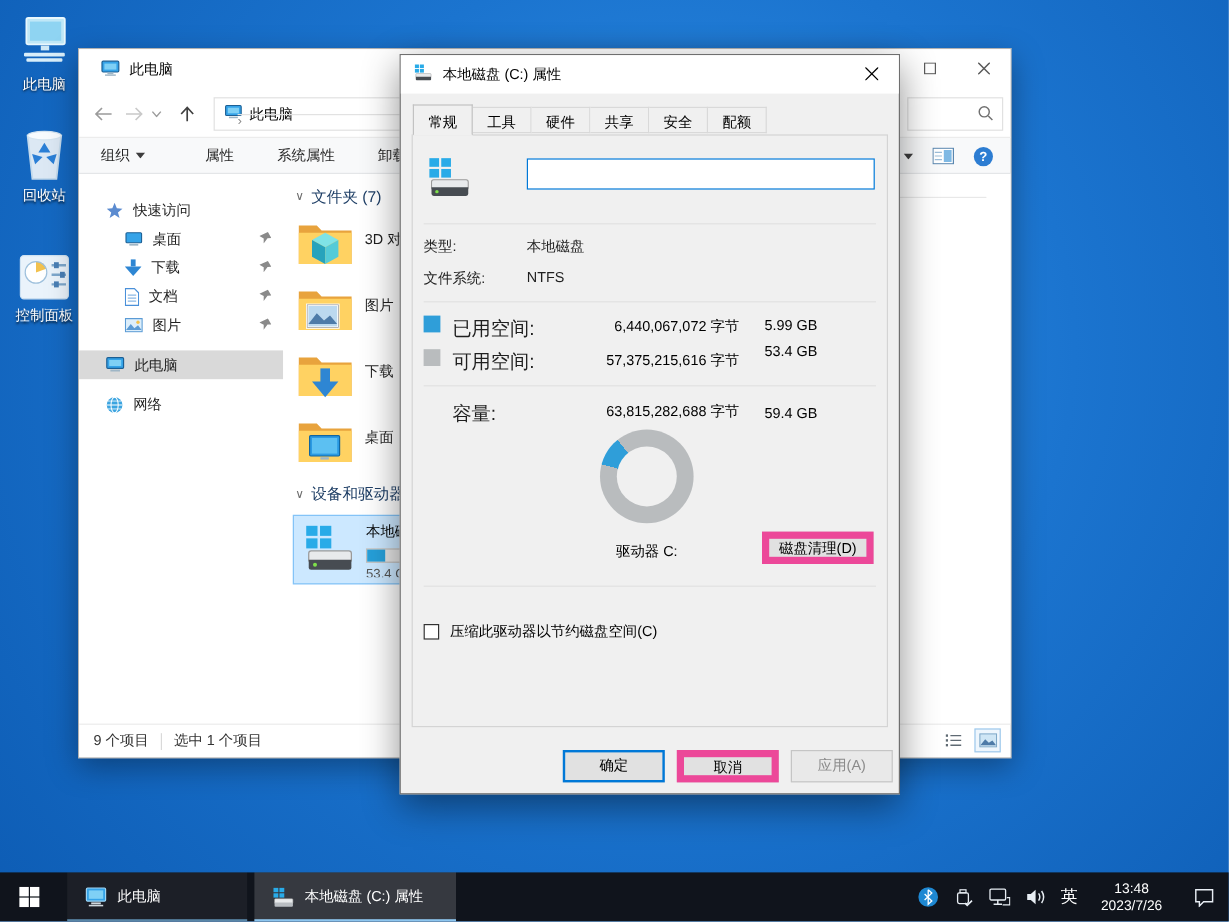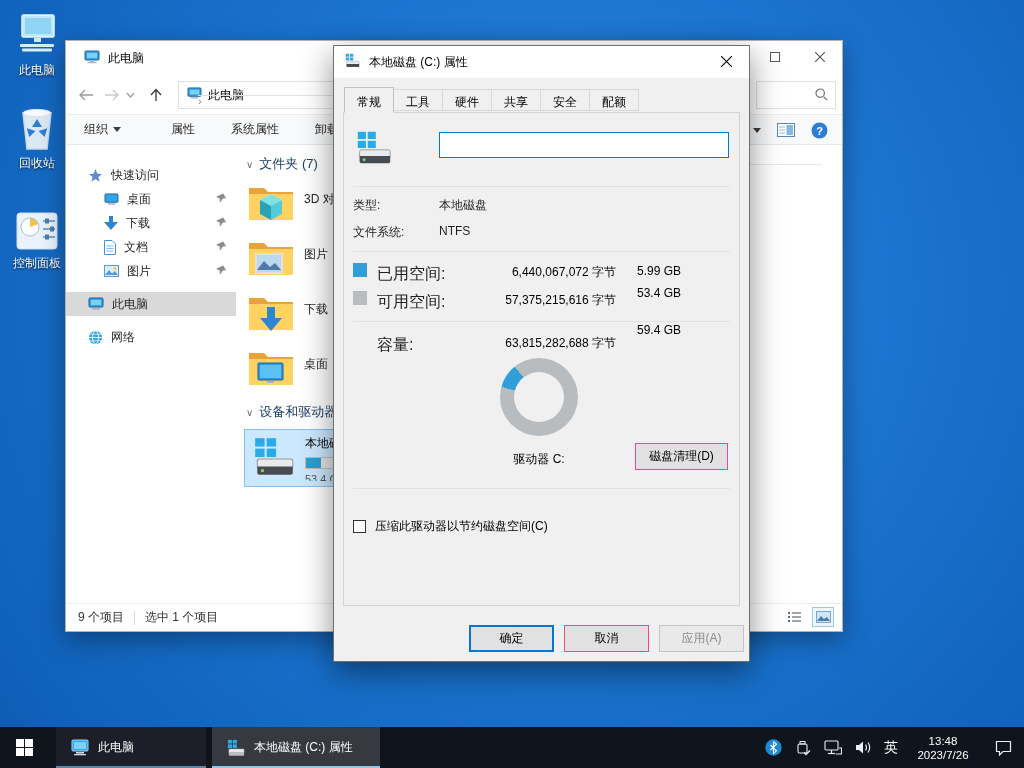--- a/index.html
+++ b/index.html
@@ -79,21 +79,21 @@
   .fld-label2 { position:absolute; left:43px; font-size:16px; color:#1f1f1f; }
   .fld-value { position:absolute; left:105px; font-size:12px; color:#1f1f1f; }
   .bytes-col { position:absolute; left:120px; width:162px; text-align:right; font-size:12px; }
   .gb-col { position:absolute; left:303px; font-size:12px; }
   .legend-sq { position:absolute; left:19px; width:14px; height:14px; }
   .vol-input { position:absolute; left:105px; top:86px; width:290px; height:26px; border:1px solid #0078d7; background:#fff;
     font-family:inherit; font-size:12px; padding:0 6px; outline:none; }
   .donut { position:absolute; left:166px; top:312px; width:78px; height:78px; border-radius:50%; }
   .donut::after { content:""; position:absolute; left:14px; top:14px; width:50px; height:50px; border-radius:50%; background:#f0f0f0; }
   .drive-lbl { position:absolute; left:129px; top:405px; width:152px; text-align:center; font-size:12px; }
-  .win-btn { position:absolute; height:27px; background:#e1e1e1; border:1px solid #ec4899; font-family:inherit; font-size:12px; color:#000; }
+  .win-btn { position:absolute; height:27px; background:#e1e1e1; border:6px solid #ec4899; font-family:inherit; font-size:12px; color:#000; }
   .win-btn.default { border:2px solid #0078d7; }
   .win-btn.disabled { background:#e9e9e9; border:1px solid #c5c5c5; color:#8b8b8b; }
   .chk-row { position:absolute; left:19px; display:flex; align-items:center; gap:9px; }
   .chk-box { width:13px; height:13px; background:#fff; border:1px solid #333; position:relative; flex:0 0 13px; }
   .chk-box svg { position:absolute; left:0; top:0; visibility:hidden; }
   .chk-row.checked .chk-box svg { visibility:visible; }
 
   
   .taskbar { position:absolute; left:0; bottom:0; width:1024px; height:41px; background:#10141c; display:flex; align-items:stretch; }
   .tb-start { width:48px; display:flex; align-items:center; justify-content:center; }
@@ -518,21 +518,21 @@
 
   <div class="legend-sq" style="top: 245px; background: rgb(185, 188, 190);"></div>
   <div class="fld-label2" style="top:246px">可用空间:</div>
   <div class="bytes-col" style="top:246px">57,375,215,616 字节</div>
   <div class="gb-col" style="top:240px">53.4 GB</div>
 
   <div class="sep" style="top:275px"></div>
 
   <div class="fld-label2" style="top:289px">容量:</div>
   <div class="bytes-col" style="top:289px">63,815,282,688 字节</div>
-  <div class="gb-col" style="top:277px">59.4 GB</div>
+  <div class="gb-col" style="top:291px">59.4 GB</div>
 
   <div class="donut" style="background: conic-gradient(rgb(185, 188, 190) 0deg, rgb(185, 188, 190) 285deg, rgb(47, 158, 217) 285deg, rgb(47, 158, 217) 321.36deg, rgb(185, 188, 190) 321.36deg, rgb(185, 188, 190) 360deg);"></div>
   <div class="drive-lbl">驱动器 C:</div>
   <button class="win-btn" style="left:301px;top:397px;width:93px">磁盘清理(D)</button>
 
   <div class="sep" style="top:442px"></div>
 
   <div class="chk-row" style="top:472px">
     <span class="chk-box">
       

